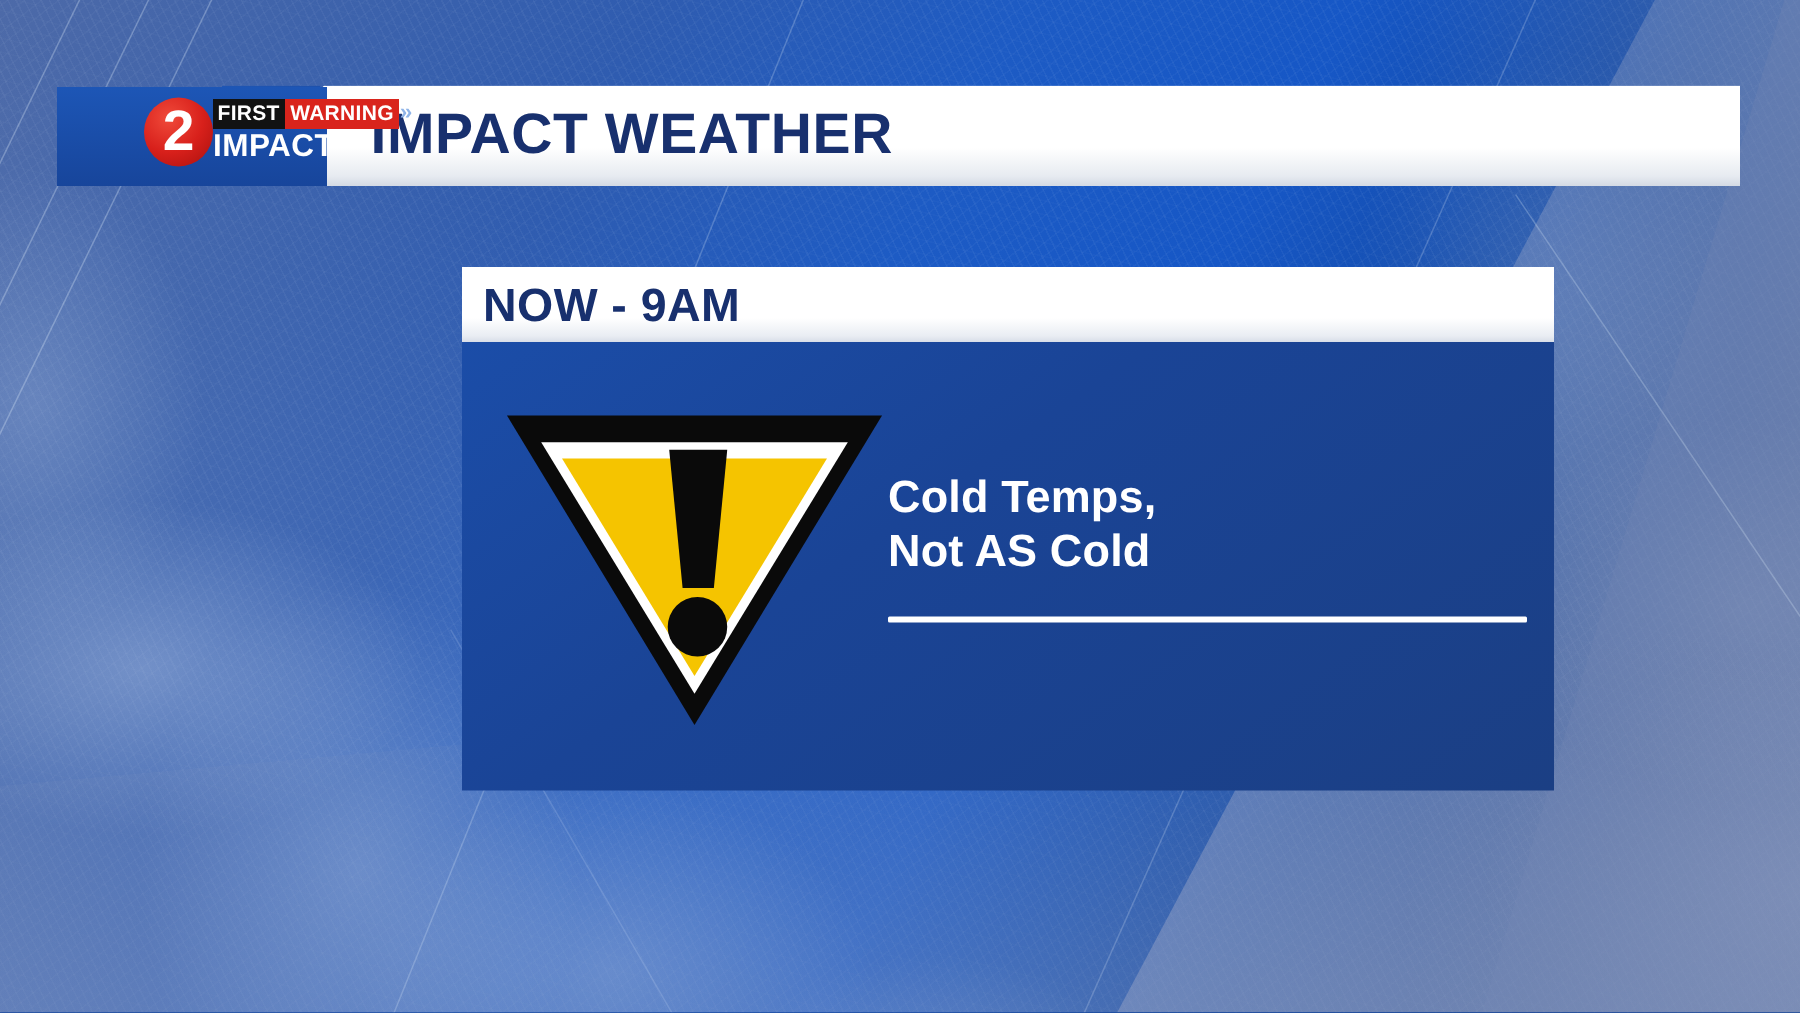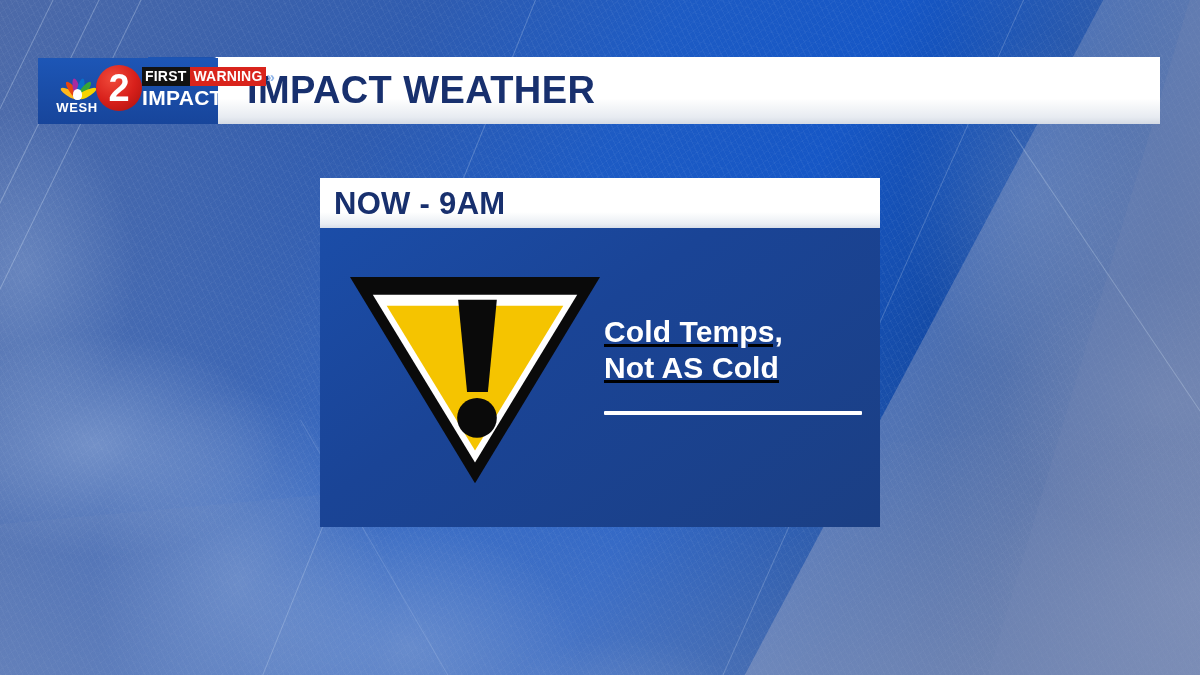--- a/index.html
+++ b/index.html
@@ -160,60 +160,60 @@
   .logo-two {
     position:absolute; left:58px; top:7px;
     width:46px; height:46px;
     border-radius:50%;
     background:radial-gradient(circle at 36% 30%, #f04a3a 0%, #d8201b 52%, #a8100d 100%);
     display:flex; align-items:center; justify-content:center;
     color:#ffffff; font-size:38px; font-weight:bold; line-height:1;
     z-index:5;
   }
   .logo-fw { position:absolute; left:104px; top:8px; width:122px; }
-  .fw-row1 { display:flex; align-items:center; height:20px; }
+  .fw-row1 { display:flex; height:20px; }
   .fw-first {
     background:#121212; color:#ffffff;
     font-size:14px; font-weight:bold; letter-spacing:.2px;
     padding:1px 4px 1px 3px; line-height:17px;
   }
   .fw-warning {
     background:#d9241c; color:#ffffff;
     font-size:14px; font-weight:bold; letter-spacing:.2px;
     padding:1px 3px; line-height:17px;
   }
   .fw-chev { color:#8fb4e8; font-size:15px; font-weight:bold; margin-left:1px; }
   .fw-row2 {
     color:#ffffff; font-size:21px; font-weight:bold;
     letter-spacing:.3px; line-height:22px; margin-top:1px;
   }
 
   
-  .panel { position:absolute; left:308px; top:178px; width:560px;margin-left:12px; }
+  .panel { position:absolute; left:308px; top:178px; width:728px; }
   .panel-head {
     height:50px;
     background:linear-gradient(180deg,#ffffff 0%,#ffffff 68%,#e9edf3 92%,#d8dee8 100%);
     display:flex; align-items:center;
   }
   .panel-head-text {
     margin-left:14px;
     font-size:31px; font-weight:bold;
     color:#18306e; letter-spacing:.3px;
     line-height:1;
   }
   .panel-body {
     height:299px;
     background:linear-gradient(145deg,#1b4da8 0%,#1a4496 40%,#1b3f84 100%);
     display:flex; align-items:center;
   }
 
   .warn-icon { width:258px; flex:none; margin-left:26px; }
   .warn-icon svg { display:block; width:100%; height:auto; }
 
-  .panel-text { flex:1; padding-right:10px;text-decoration:underline; }
+  .panel-text { flex:1; padding-right:10px; }
   .msg-primary {
     color:#ffffff; font-size:30px; font-weight:bold;
     line-height:1.17; letter-spacing:.1px;
     white-space:pre-line;
   }
   .msg-divider {
     height:4px; background:#ffffff;
     margin:26px 8px 26px 0;
     border-radius:1px;
   }
@@ -248,32 +248,20 @@
   <div class="header">
 
     <div class="header-diag"></div>
 
     <div class="header-banner"></div>
 
     <div class="header-title">IMPACT WEATHER</div>
 
     <div class="logo-block">
 
-      <div class="logo-wesh">
-        <div class="peacock">
-          <i class="f1"></i>
-            <i class="f2"></i>
-            <i class="f3"></i>
-          <i class="f4"></i>
-            <i class="f5"></i>
-            <i class="f6"></i>
-          <span class="body"></span>
-        </div>
-        <div class="wesh-word">WESH</div>
-      </div>
 
       <div class="logo-two">2</div>
 
       <div class="logo-fw">
         <div class="fw-row1">
           <span class="fw-first">FIRST</span>
           <span class="fw-warning">WARNING</span>
           <span class="fw-chev">»</span>
         </div>
         <div class="fw-row2">IMPACT</div>

